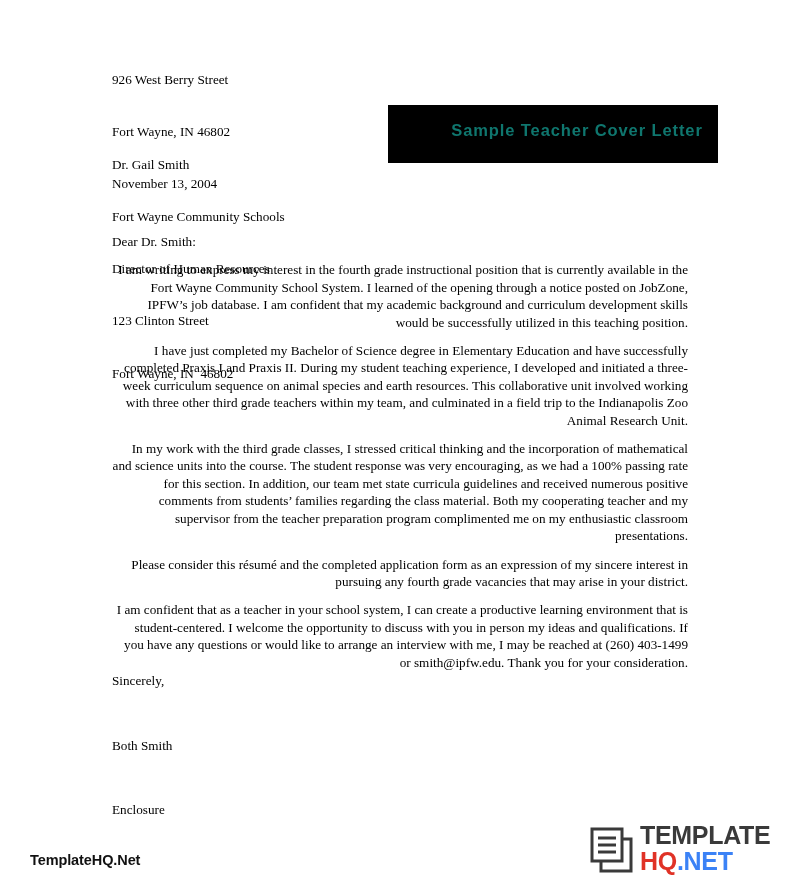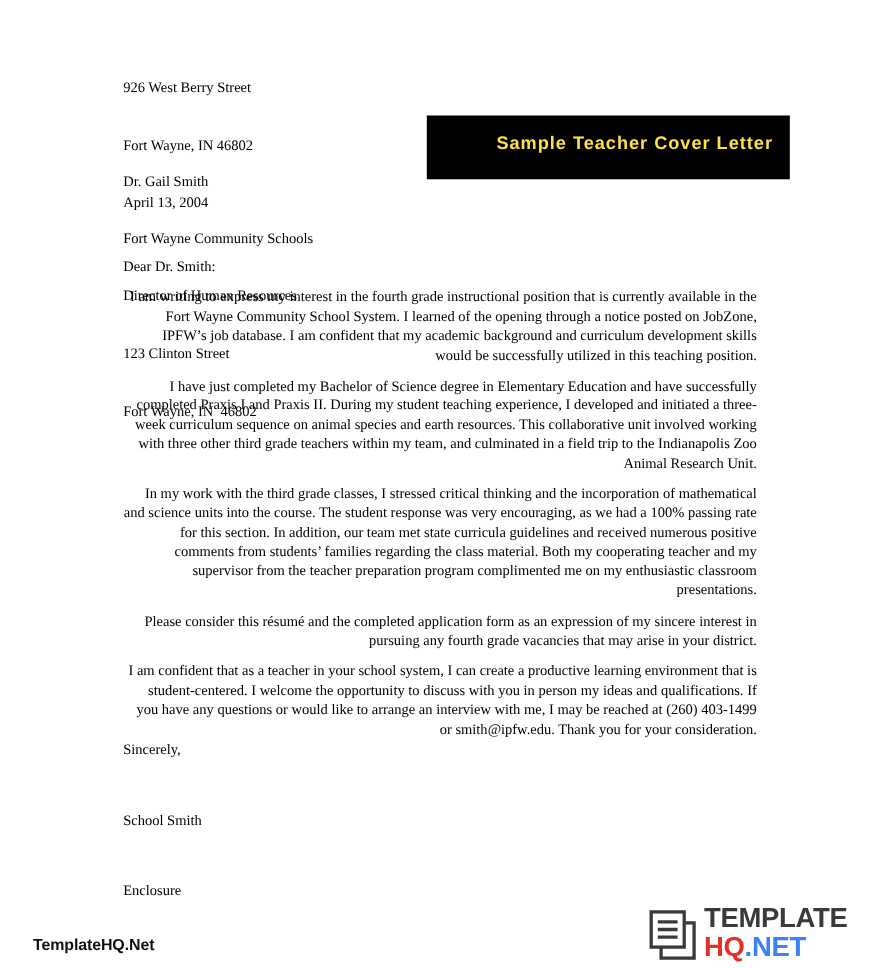--- a/index.html
+++ b/index.html
@@ -41,21 +41,21 @@
     height: 58px;
     background: #000000;
     box-sizing: border-box;
   }
   .title-banner-text {
     position: absolute;
     left: 0;
     right: 0;
     top: 16px;
     text-align: center;
-    color: #fde047;
+    color: #0f766e;
     font-family: "Liberation Sans", "DejaVu Sans", sans-serif;
     font-weight: bold;
     font-size: 16.5px;
     letter-spacing: 0.9px;
     padding-left: 48px;
   }
 
   
   .recipient-block {
     position: absolute;
@@ -143,21 +143,21 @@
   .logo-net { color: #3b82f6; }
 </style>
 </head>
 <body>
 
 <div class="page">
 
   <div class="sender-block">
     <div>926 West Berry Street</div>
     <div>Fort Wayne, IN 46802</div>
-    <div>April 13, 2004</div>
+    <div>November 13, 2004</div>
   </div>
 
   <div class="title-banner">
     <div class="title-banner-text">Sample Teacher Cover Letter</div>
   </div>
 
   <div class="recipient-block">
     <div>Dr. Gail Smith</div>
     <div>Fort Wayne Community Schools</div>
     <div>Director of Human Resources</div>
@@ -169,21 +169,21 @@
     <p class="salutation">Dear Dr. Smith:</p>
     <p class="para">I am writing to express my interest in the fourth grade instructional position that is currently available in the Fort Wayne Community School System. I learned of the opening through a notice posted on JobZone, IPFW’s job database. I am confident that my academic background and curriculum development skills would be successfully utilized in this teaching position.</p>
     <p class="para">I have just completed my Bachelor of Science degree in Elementary Education and have successfully completed Praxis I and Praxis II. During my student teaching experience, I developed and initiated a three-week curriculum sequence on animal species and earth resources. This collaborative unit involved working with three other third grade teachers within my team, and culminated in a field trip to the Indianapolis Zoo Animal Research Unit.</p>
     <p class="para">In my work with the third grade classes, I stressed critical thinking and the incorporation of mathematical and science units into the course.  The student response was very encouraging, as we had a 100% passing rate for this section.  In addition, our team met state curricula guidelines and received numerous positive comments from students’ families regarding the class material. Both my cooperating teacher and my supervisor from the teacher preparation program complimented me on my enthusiastic classroom presentations.</p>
     <p class="para">Please consider this résumé and the completed application form as an expression of my sincere interest in pursuing any fourth grade vacancies that may arise in your district.</p>
     <p class="para">I am confident that as a teacher in your school system, I can create a productive learning environment that is student-centered. I welcome the opportunity to discuss with you in person my ideas and qualifications. If you have any questions or would like to arrange an interview with me, I may be reached at (260) 403-1499 or smith@ipfw.edu. Thank you for your consideration.</p>
   </div>
 
   <div class="closing-block">
     <p class="closing-signoff">Sincerely,</p>
-    <p class="closing-name">School Smith</p>
+    <p class="closing-name">Both Smith</p>
     <p class="closing-enclosure">Enclosure</p>
   </div>
 
   <div class="footer-wordmark">TemplateHQ.Net</div>
 
   <div class="footer-logo">
     <span class="logo-icon">
       <svg width="52" height="48" viewBox="0 0 52 48" xmlns="http://www.w3.org/2000/svg">
         <rect x="13" y="13" width="30" height="32" fill="#ffffff" stroke="#3A3A3A" stroke-width="3"></rect>
         <rect x="4" y="3" width="30" height="32" fill="#ffffff" stroke="#3A3A3A" stroke-width="3"></rect>

